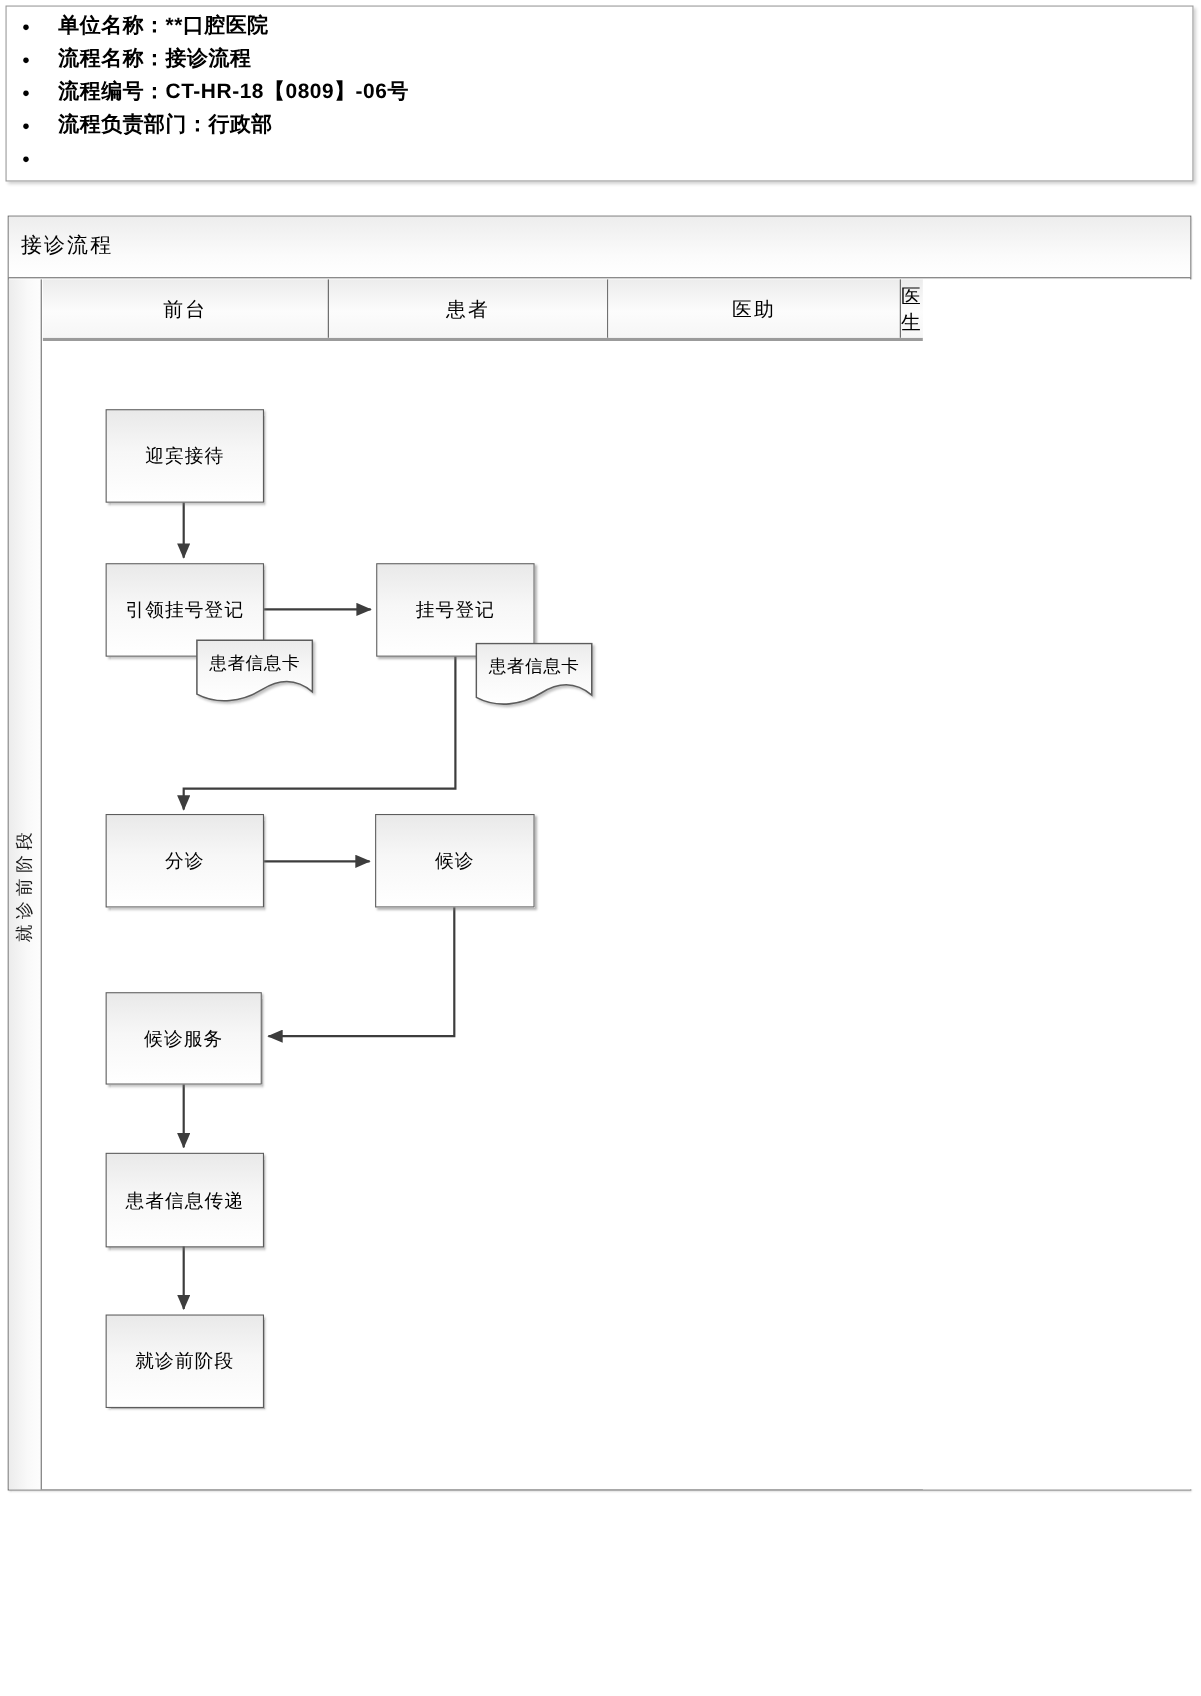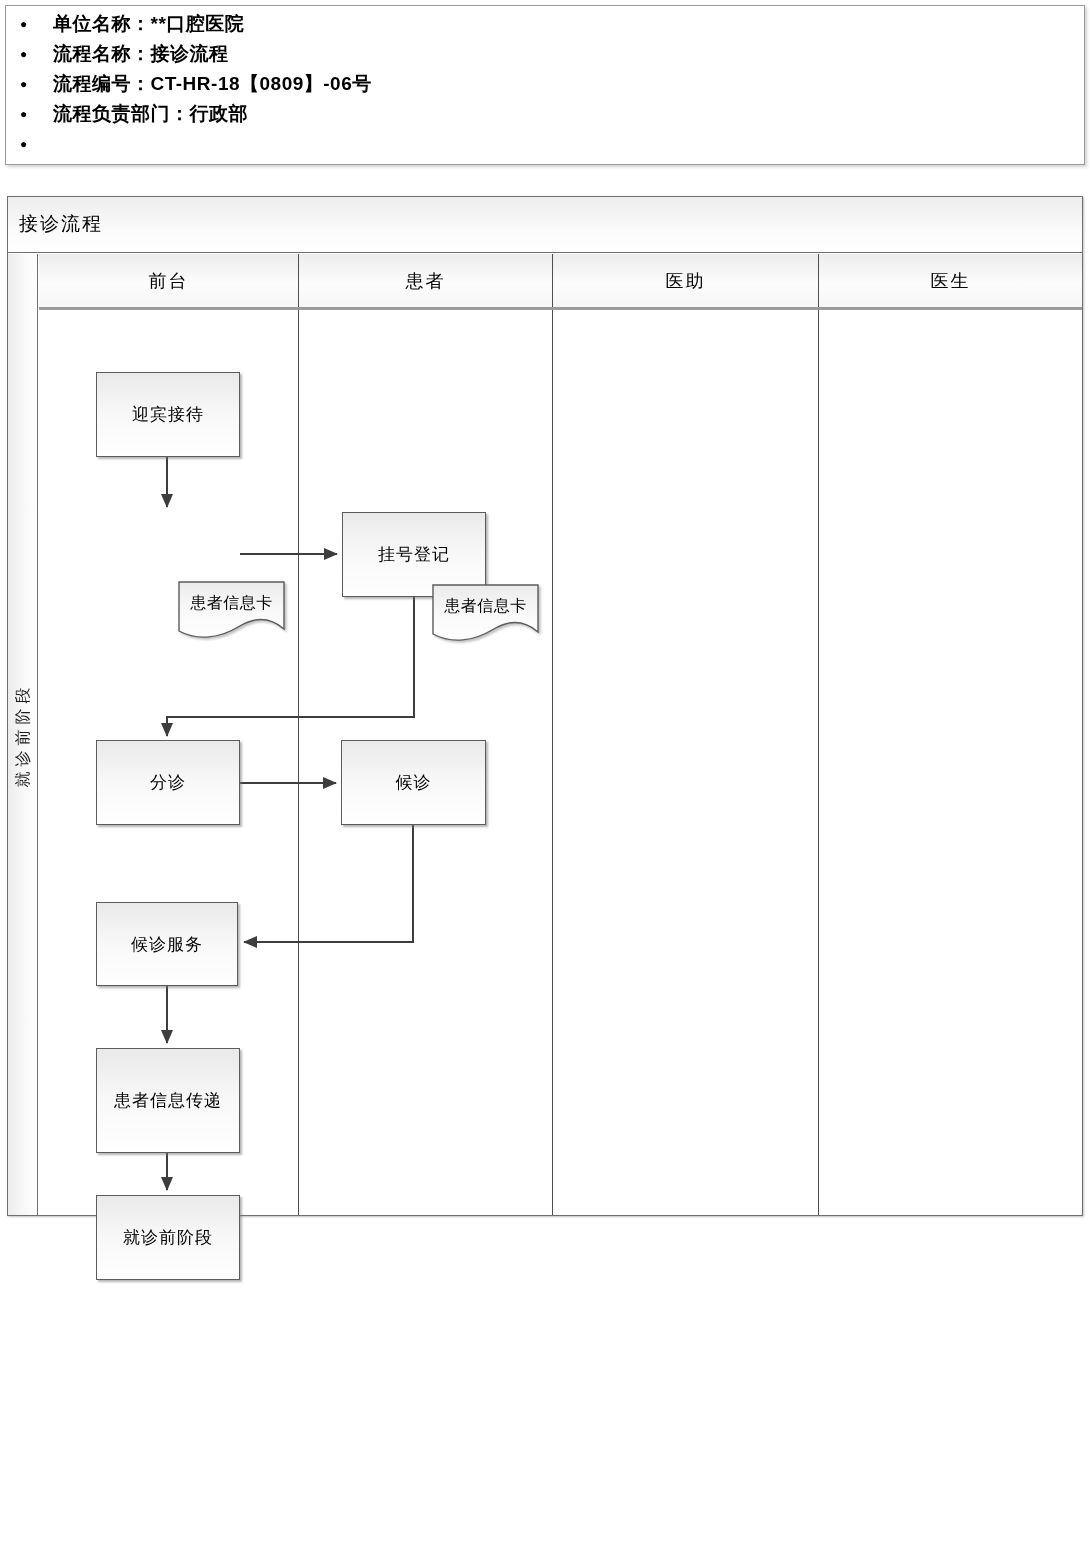--- a/index.html
+++ b/index.html
@@ -13,21 +13,21 @@
     background:#fff; border:1px solid #9a9a9a;
     box-shadow:2px 2px 3px rgba(0,0,0,0.18);
     padding-top:3px;
   }
   .info-row { position:relative; height:30px; line-height:30px; padding-left:47px;
     font-size:19px; font-weight:bold; letter-spacing:0.5px; white-space:nowrap; }
   .bullet { position:absolute; left:14px; top:0; font-size:12px; line-height:30px; }
 
   
   .flow-frame {
-    position:absolute; left:7px; top:196px; width:1076px; height:1020px;
+    position:absolute; left:7px; top:196px; width:1076px; height:1159px;
     border:1px solid #6f6f6f; background:#fff;
     box-shadow:1px 1px 2px rgba(0,0,0,0.25);
   }
   .title-bar {
     position:absolute; left:0; top:0; right:0; height:56px;
     border-bottom:1px solid #6f6f6f;
     background:linear-gradient(180deg,#ededed 0%,#fbfbfb 65%,#ffffff 100%);
   }
   .flow-title { display:inline-block; padding-left:11px; line-height:54px; font-size:19px; letter-spacing:2px; }
 
@@ -35,21 +35,21 @@
     position:absolute; left:0; top:57px; bottom:0; width:30px;
     border-right:1px solid #6f6f6f;
     background:linear-gradient(90deg,#ececec 0%,#f9f9f9 60%,#fdfdfd 100%);
   }
   .stage-label {
     position:absolute; left:50%; top:50%;
     transform:translate(-50%,-50%) rotate(-90deg);
     white-space:nowrap; font-size:16px; letter-spacing:5px; color:#1a1a1a;
   }
 
-  .lanes { position:absolute; left:31px; top:57px; right:0; bottom:0; display:flex; flex-direction:column; }
+  .lanes { position:absolute; left:31px; top:57px; right:0; bottom:0; display:flex; }
   .lane-headers { display:flex; height:56px; border-bottom:3px solid #9b9b9b; }
   .lane-header {
     display:flex; align-items:center; justify-content:center;
     font-size:18px; letter-spacing:2px;
     background:linear-gradient(180deg,#ececec 0%,#fcfcfc 55%,#f6f6f6 100%);
   }
   .lane-bodies { flex:1; display:flex; }
   .lane-body { background:#fff; }
   .w1 { width:260px; } .w2 { width:254px; } .w3 { width:266px; } .w4 { flex:1; }
   .lane-div { border-right:1px solid #4f4f4f; }
@@ -143,25 +143,26 @@
     <polyline points="167,457 167,507" fill="none" stroke="#3d3d3d" stroke-width="2" marker-end="url(#arrow)"></polyline>
     <polyline points="240,554 337,554" fill="none" stroke="#3d3d3d" stroke-width="2" marker-end="url(#arrow)"></polyline>
     <polyline points="414,597 414,717 167,717 167,736" fill="none" stroke="#3d3d3d" stroke-width="2" marker-end="url(#arrow)"></polyline>
     <polyline points="240,783 336,783" fill="none" stroke="#3d3d3d" stroke-width="2" marker-end="url(#arrow)"></polyline>
     <polyline points="413,825 413,942 244,942" fill="none" stroke="#3d3d3d" stroke-width="2" marker-end="url(#arrow)"></polyline>
     <polyline points="167,986 167,1043" fill="none" stroke="#3d3d3d" stroke-width="2" marker-end="url(#arrow)"></polyline>
     <polyline points="167,1133 167,1190" fill="none" stroke="#3d3d3d" stroke-width="2" marker-end="url(#arrow)"></polyline>
   </svg>
 
   <div class="node" style="left:96px;top:372px;width:144px;height:85px">迎宾接待</div>
+  <div class="node" style="left:96px;top:512px;width:144px;height:85px">引领挂号登记</div>
   <div class="node" style="left:342px;top:512px;width:144px;height:85px">挂号登记</div>
   <div class="node" style="left:96px;top:740px;width:144px;height:85px">分诊</div>
   <div class="node" style="left:341px;top:740px;width:145px;height:85px">候诊</div>
   <div class="node" style="left:96px;top:902px;width:142px;height:84px">候诊服务</div>
-  <div class="node" style="left:96px;top:1048px;width:144px;height:105px">患者信息传递</div>
+  <div class="node" style="left:96px;top:1048px;width:144px;height:86px">患者信息传递</div>
   <div class="node" style="left:96px;top:1195px;width:144px;height:85px">就诊前阶段</div>
 
   <div class="doc" style="left:178px;top:581px">
     <svg width="107" height="62" viewBox="0 0 107 62">
       <path d="M1,1 H106 V48 C92,36 76,36 60,46 C42,57 20,60 1,50 Z" fill="url(#docGrad)" stroke="#5c5c5c" stroke-width="1.4"></path>
     </svg>
     <span class="doc-label">患者信息卡</span>
   </div>
   <div class="doc" style="left:432px;top:584px">
     <svg width="107" height="62" viewBox="0 0 107 62">

